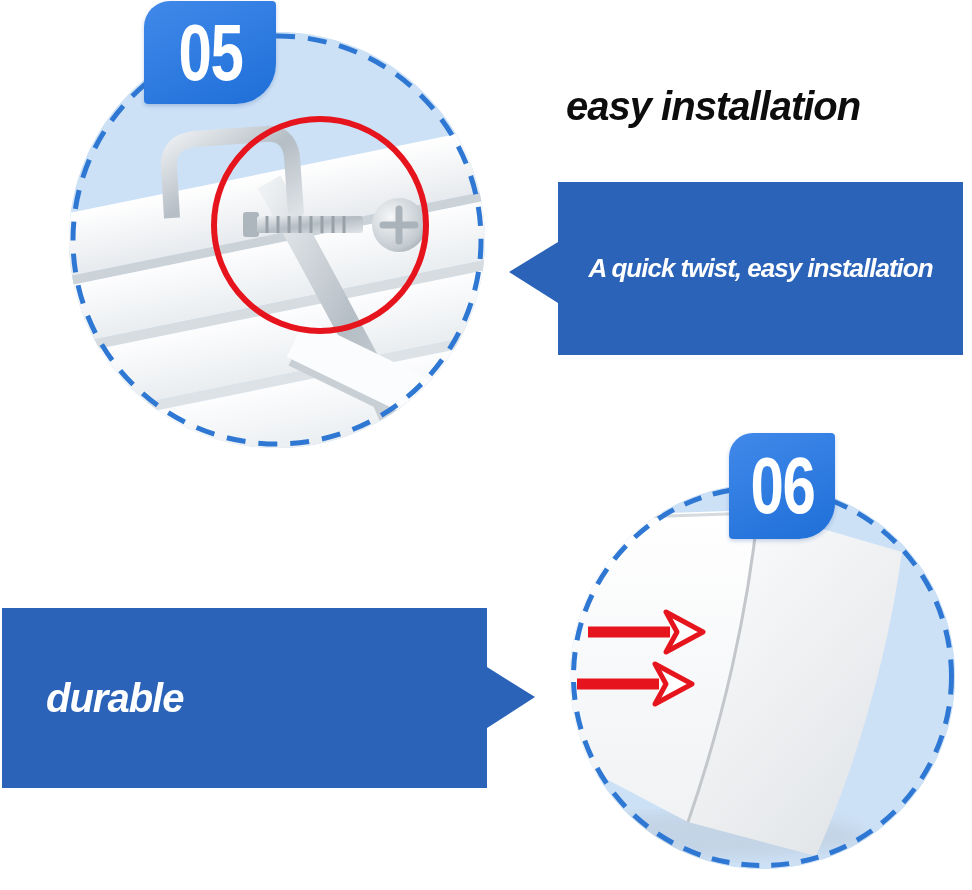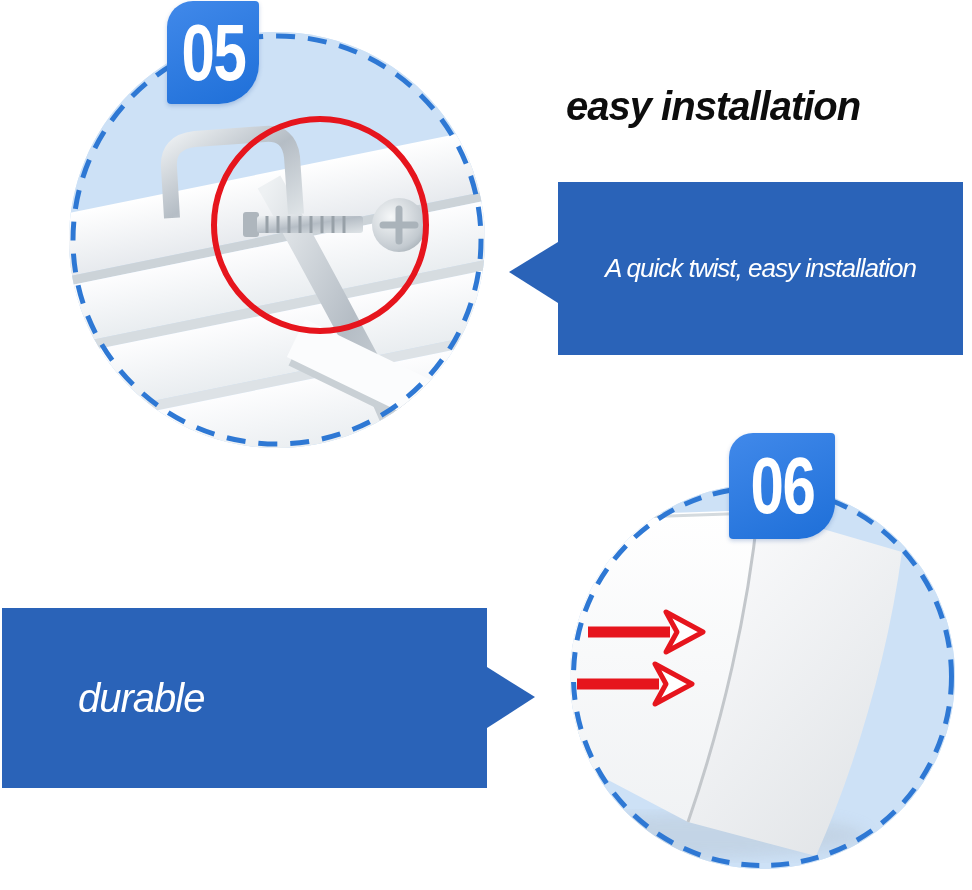--- a/index.html
+++ b/index.html
@@ -17,34 +17,34 @@
   .ring{position:absolute;inset:0;pointer-events:none;}
   .ring circle{fill:none;stroke:var(--dash-blue);stroke-width:5;}
   .c05{left:69px;top:32px;width:416px;height:416px;}
   .c06{left:570px;top:484px;width:385px;height:385px;}
   
   .badge{position:absolute;display:flex;align-items:center;justify-content:center;
          background:linear-gradient(155deg,var(--badge-blue-top),var(--badge-blue-bottom));
          box-shadow:0 2px 4px rgba(30,80,160,.25);}
   .badge span{color:var(--text-white);font-weight:bold;font-size:80px;line-height:1;
               transform:scaleX(.75);letter-spacing:-2px;}
-  .b05{left:98px;top:-31px;width:92px;height:103px;border-radius:26px 4px 40px 4px;}
+  .b05{left:75px;top:-31px;width:132px;height:103px;border-radius:26px 4px 40px 4px;}
   .b06{left:159px;top:-51px;width:106px;height:106px;border-radius:24px 4px 36px 4px;}
   
   .head{position:absolute;margin:8px;color:var(--heading-black);font-weight:bold;font-style:italic;
         font-size:40px;line-height:1.2;text-align:left;letter-spacing:-1px;white-space:nowrap;}
   .h05{left:558px;top:74px;width:405px;}
   .h06{left:0px;top:500px;width:460px;}
   
   .banner{position:absolute;background:var(--banner-blue);display:flex;align-items:center;}
-  .banner .txt{color:var(--text-white);font-weight:normal;font-style:italic;white-space:nowrap;}
+  .banner .txt{color:var(--text-white);font-weight:bold;font-style:italic;white-space:nowrap;}
   .banner05{left:558px;top:182px;width:405px;height:173px;justify-content:center;}
   .banner05 .txt{font-size:26px;letter-spacing:-1px;}
   .banner06{left:2px;top:608px;width:485px;height:180px;}
-  .banner06 .txt{font-size:40px;padding-left:76px;letter-spacing:-1px;}
+  .banner06 .txt{font-size:40px;padding-left:44px;letter-spacing:-1px;}
   .notch{position:absolute;width:0;height:0;}
   .notch-left{left:-49px;top:60px;border-top:30px solid transparent;border-bottom:31px solid transparent;
               border-right:49px solid var(--banner-blue);}
   .notch-right{right:-48px;top:59px;border-top:30px solid transparent;border-bottom:31px solid transparent;
                border-left:48px solid var(--banner-blue);}
   
   .sky-fill{fill:var(--sky-blue);}
   .red-stroke{stroke:var(--accent-red);}
   .red-line path{stroke:var(--accent-red);}
 </style>

